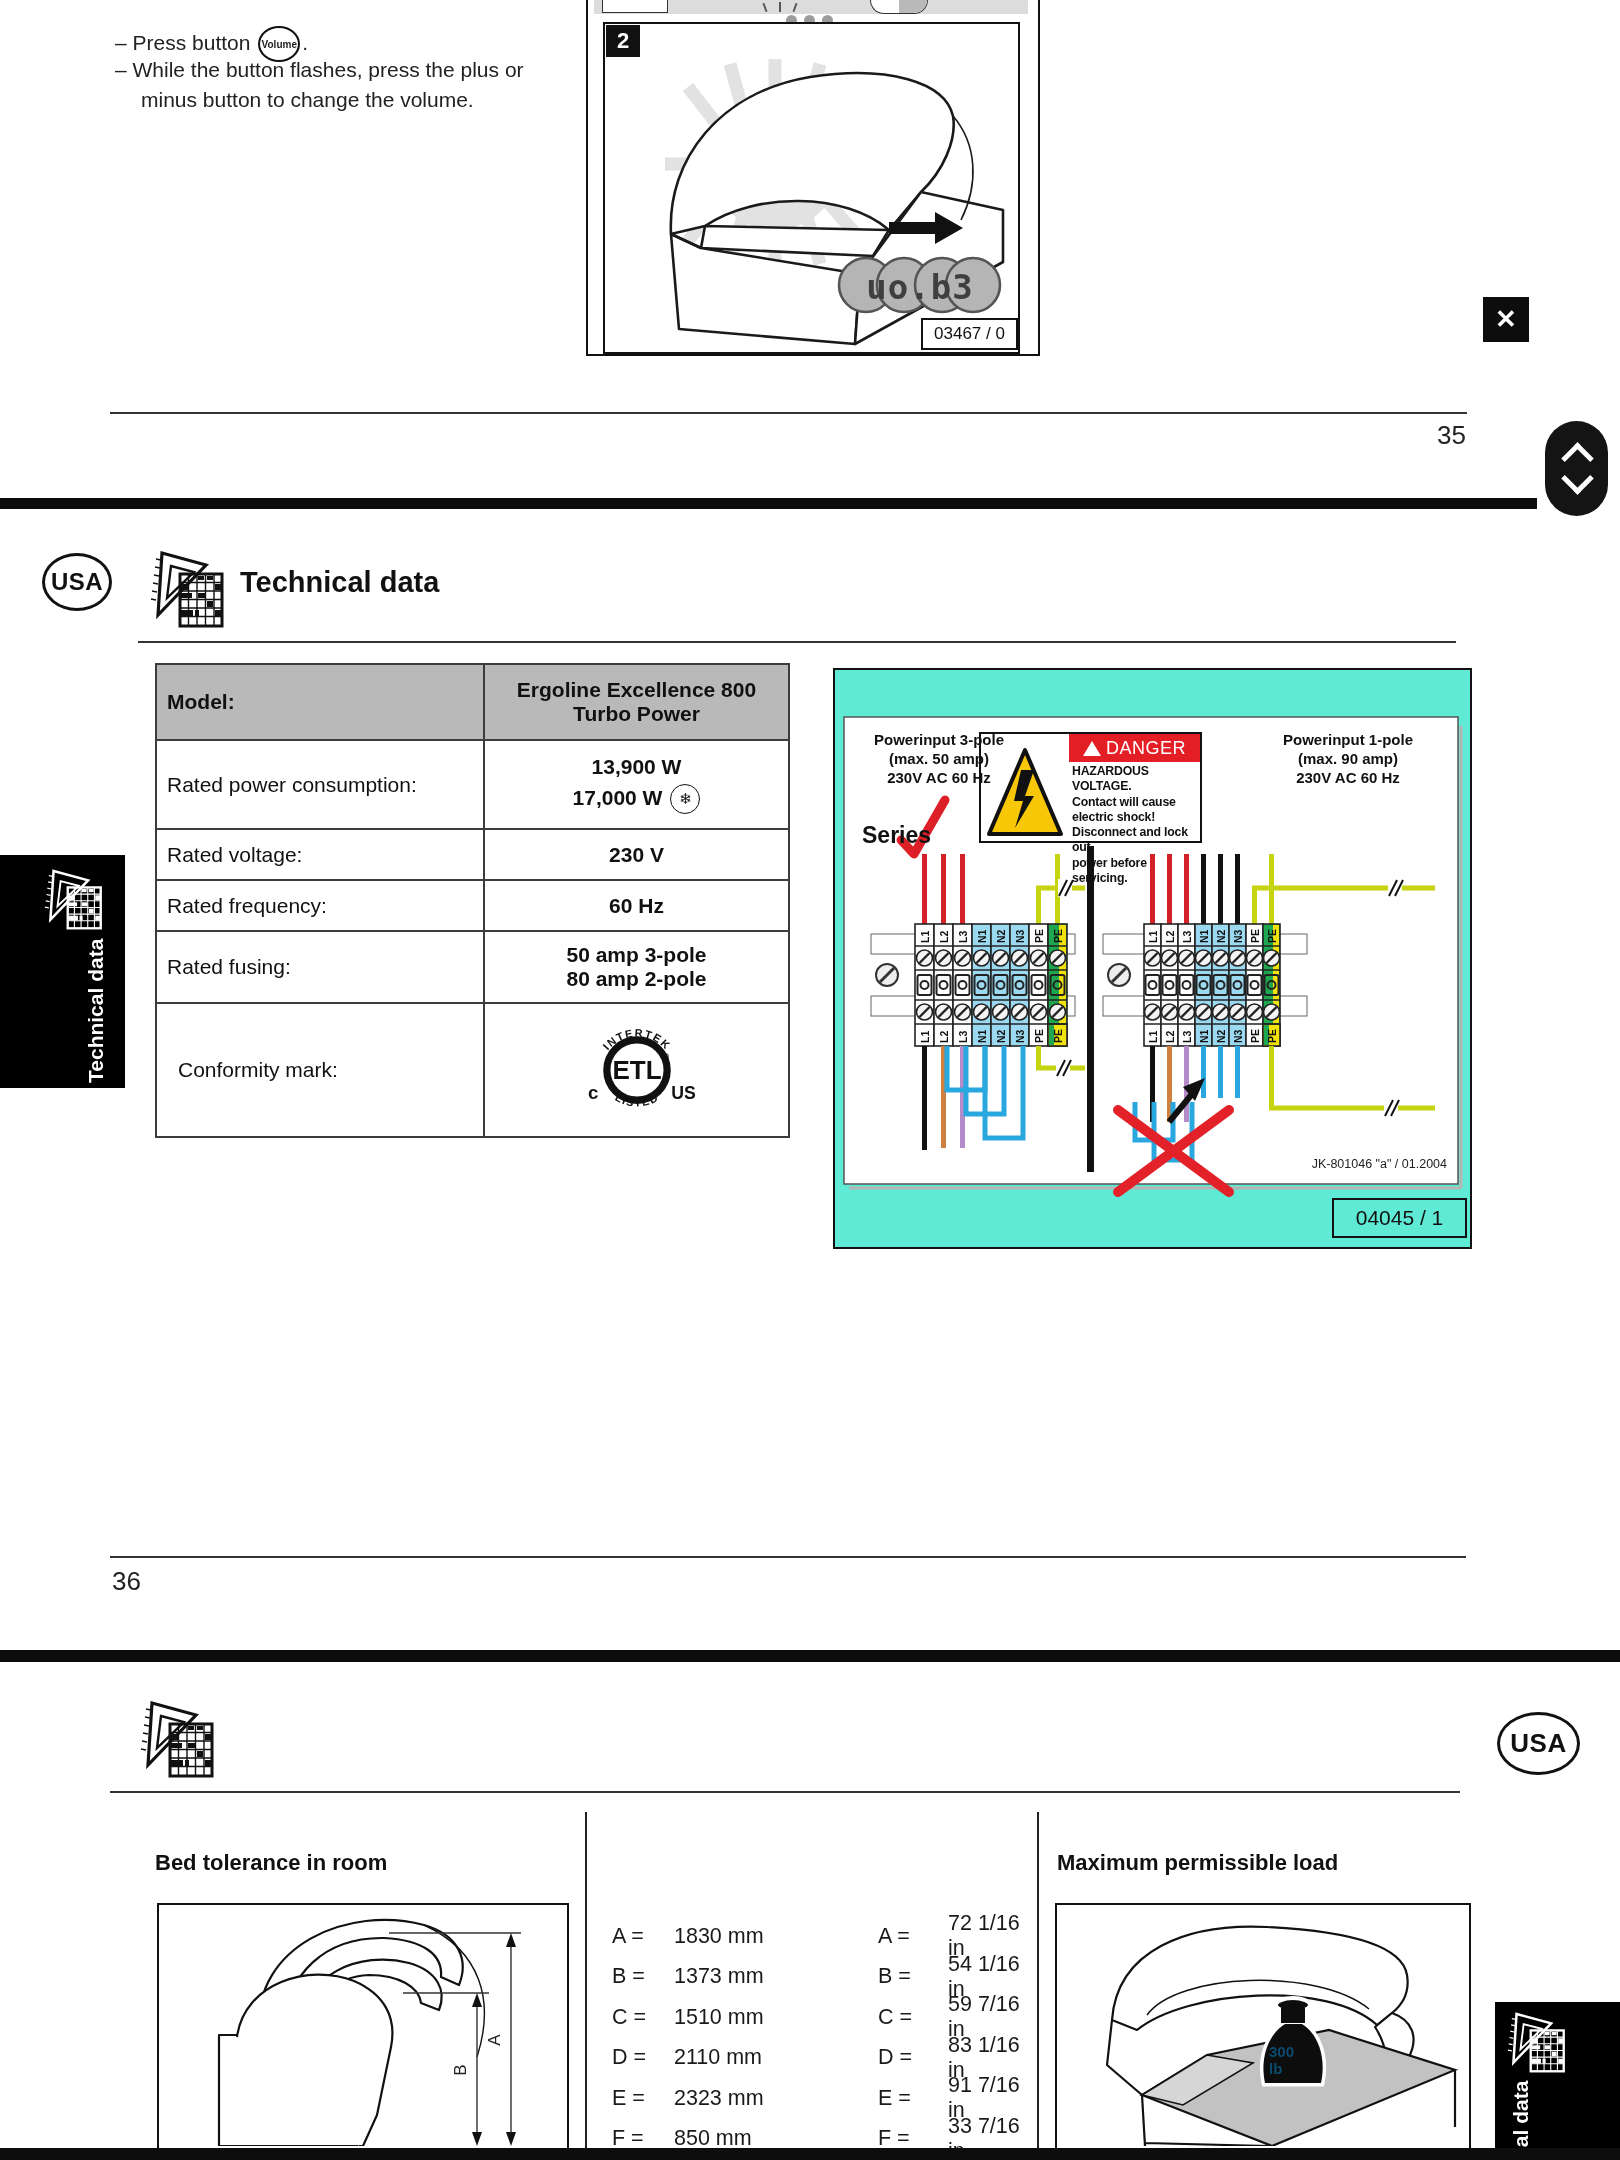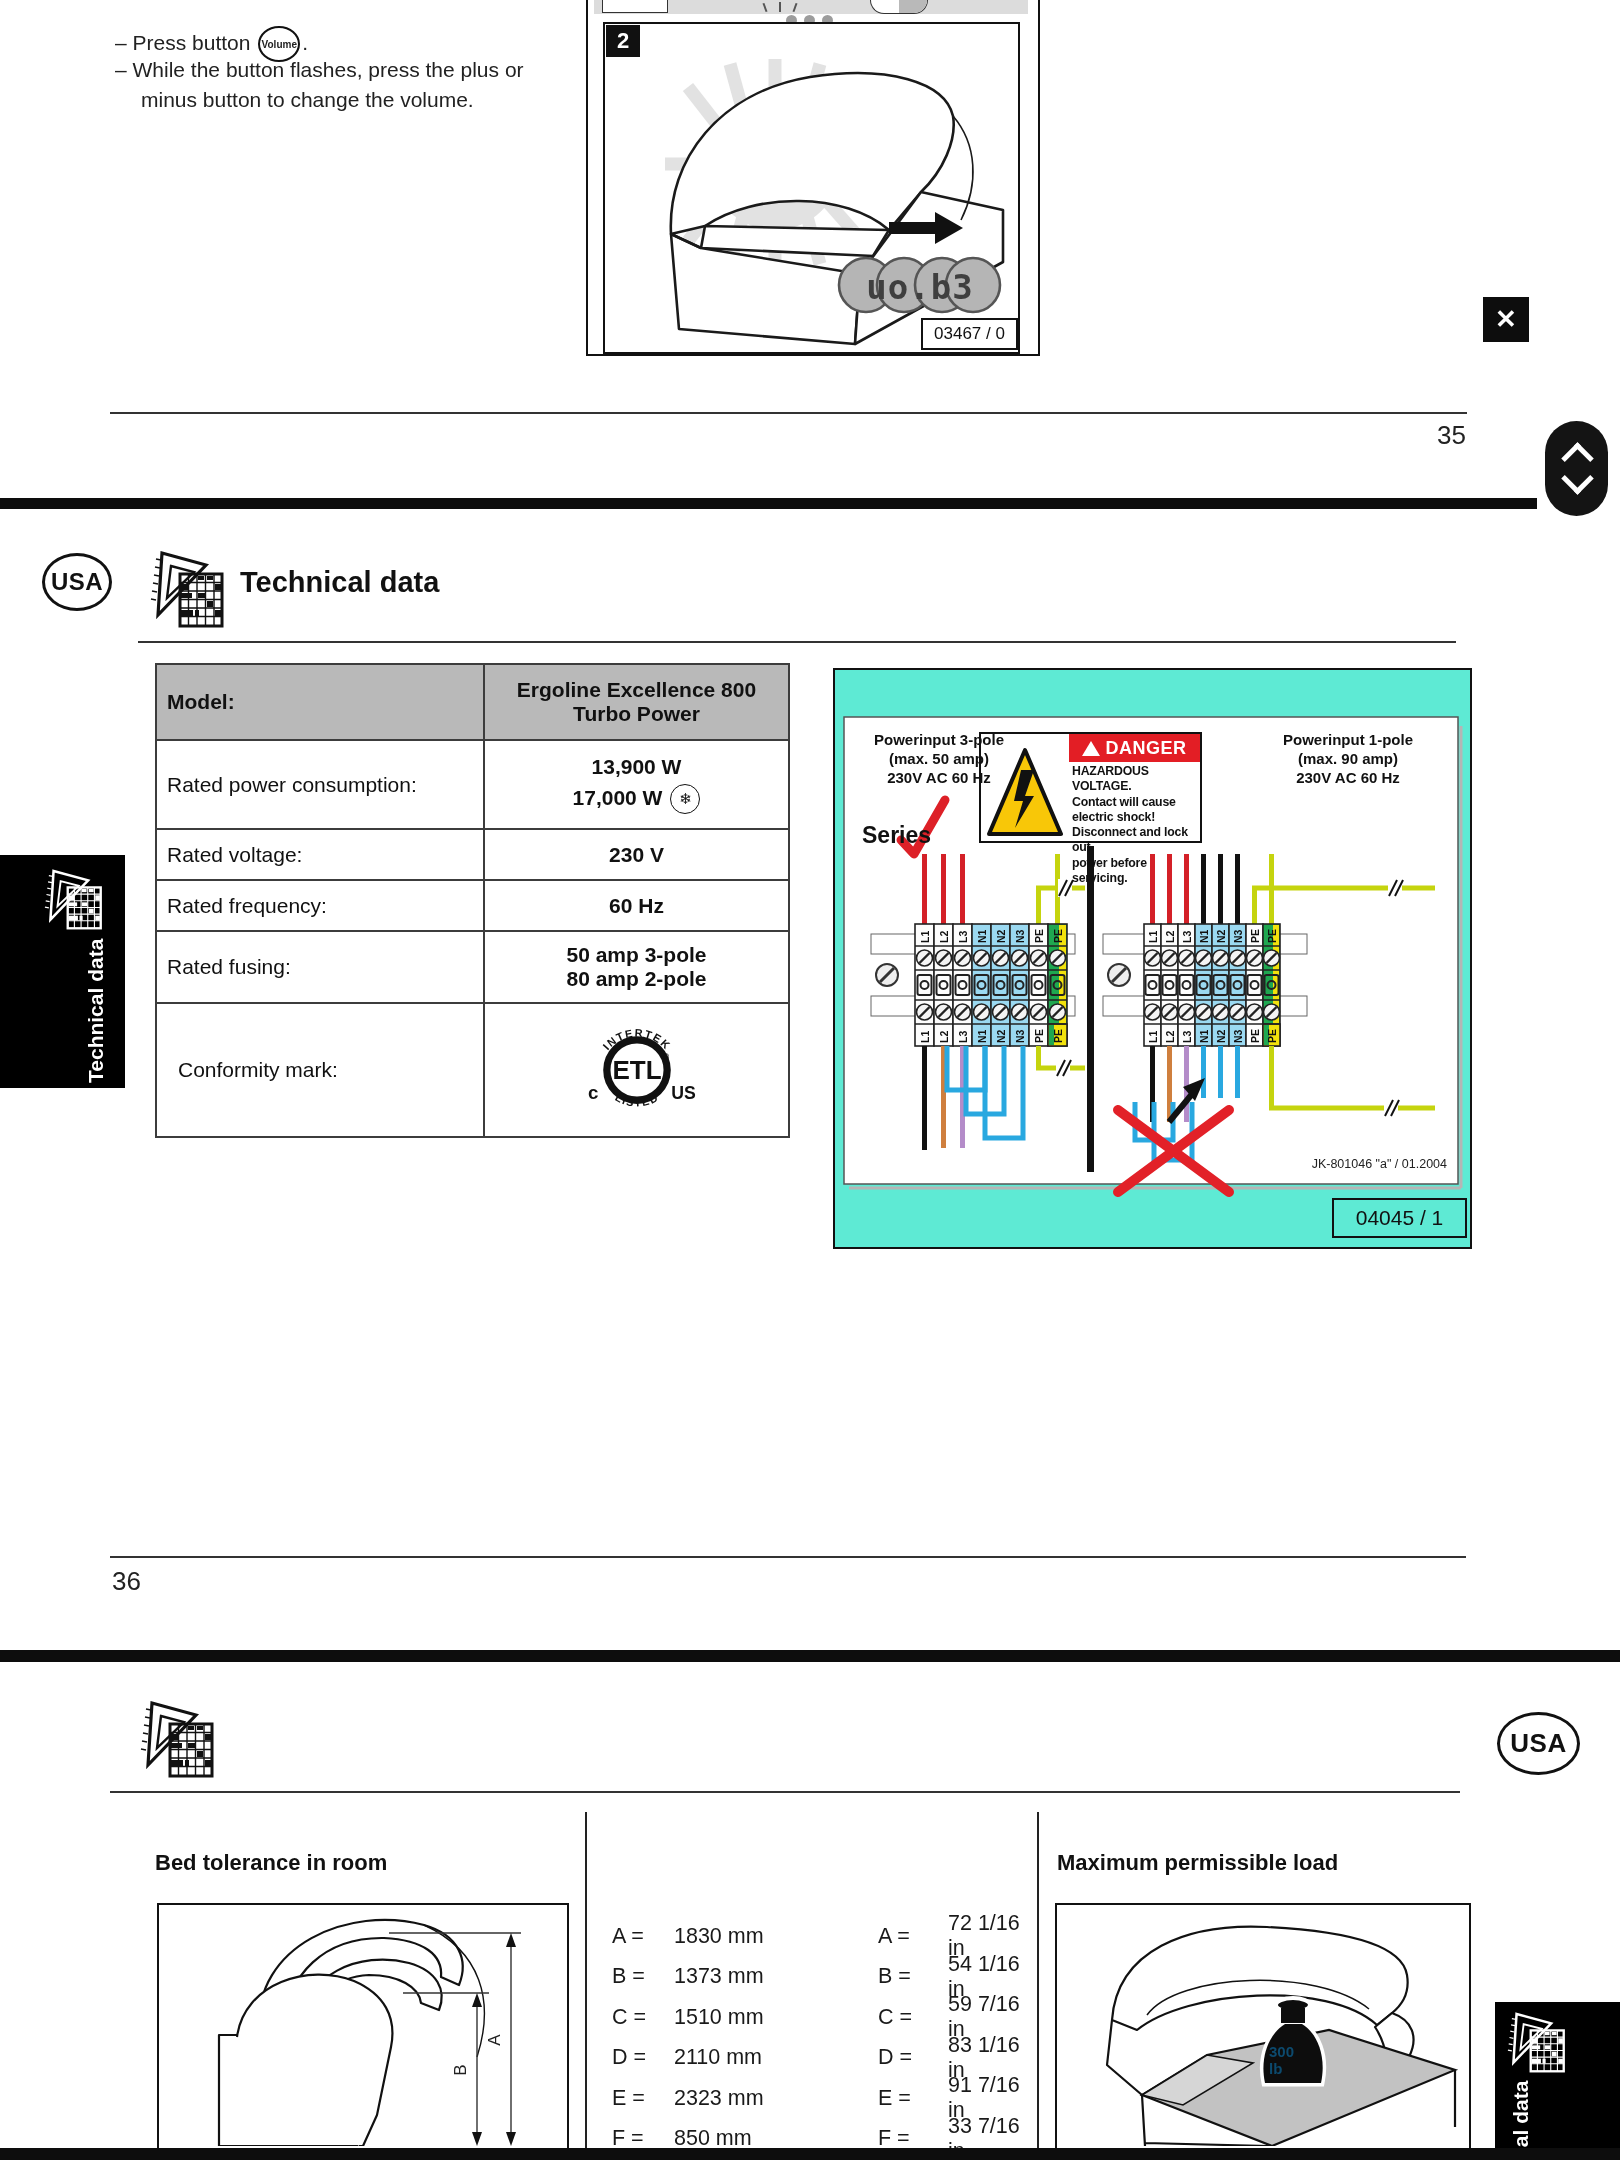--- a/index.html
+++ b/index.html
@@ -45,21 +45,21 @@
   td.val{text-align:center;font-weight:bold;}
   tr.hdr td{background:#b9b9b9;font-weight:bold;}
   .snow{display:inline-flex;align-items:center;justify-content:center;width:28px;height:28px;border:1.5px solid #111;
         border-radius:50%;font-size:15px;vertical-align:middle;margin-left:8px;font-weight:normal;}
   
   .wirefig{left:833px;top:668px;width:635px;height:577px;border:2.5px solid #111;background:#5eead4;}
   .wtitle{text-align:center;font-size:15px;font-weight:bold;line-height:19px;z-index:3;}
   .dangerbox{left:144px;top:62px;width:219px;height:107px;border:2.5px solid #111;z-index:3;}
   .dright{position:absolute;left:88px;top:0;right:0;bottom:0;background:#fff;}
   .dbar{height:28px;background:#e31e25;display:flex;align-items:center;justify-content:center;gap:5px;}
-  .dbar .word{color:#fff;font-weight:bold;font-size:18px;letter-spacing:.5px;}
+  .dbar .word{color:#fff;font-weight:normal;font-size:18px;letter-spacing:.5px;}
   .wtri{width:0;height:0;border-left:9px solid transparent;border-right:9px solid transparent;
         border-bottom:15px solid #fff;}
   .dtext{font-size:12.3px;font-weight:bold;line-height:15.3px;padding:2px 0 0 3px;letter-spacing:-.2px;}
   .serieslbl{font-size:23px;font-weight:bold;z-index:3;}
   .refcode{font-size:12.5px;color:#222;text-align:right;z-index:3;}
   .wirecap{left:497px;top:528px;width:131px;height:36px;border:2.5px solid #111;display:flex;align-items:center;
            justify-content:center;font-size:21px;z-index:3;}
   
   .tab{background:#000;color:#fff;overflow:hidden;}
   .vtext{position:absolute;font-size:21px;font-weight:bold;white-space:nowrap;transform:rotate(-90deg);

